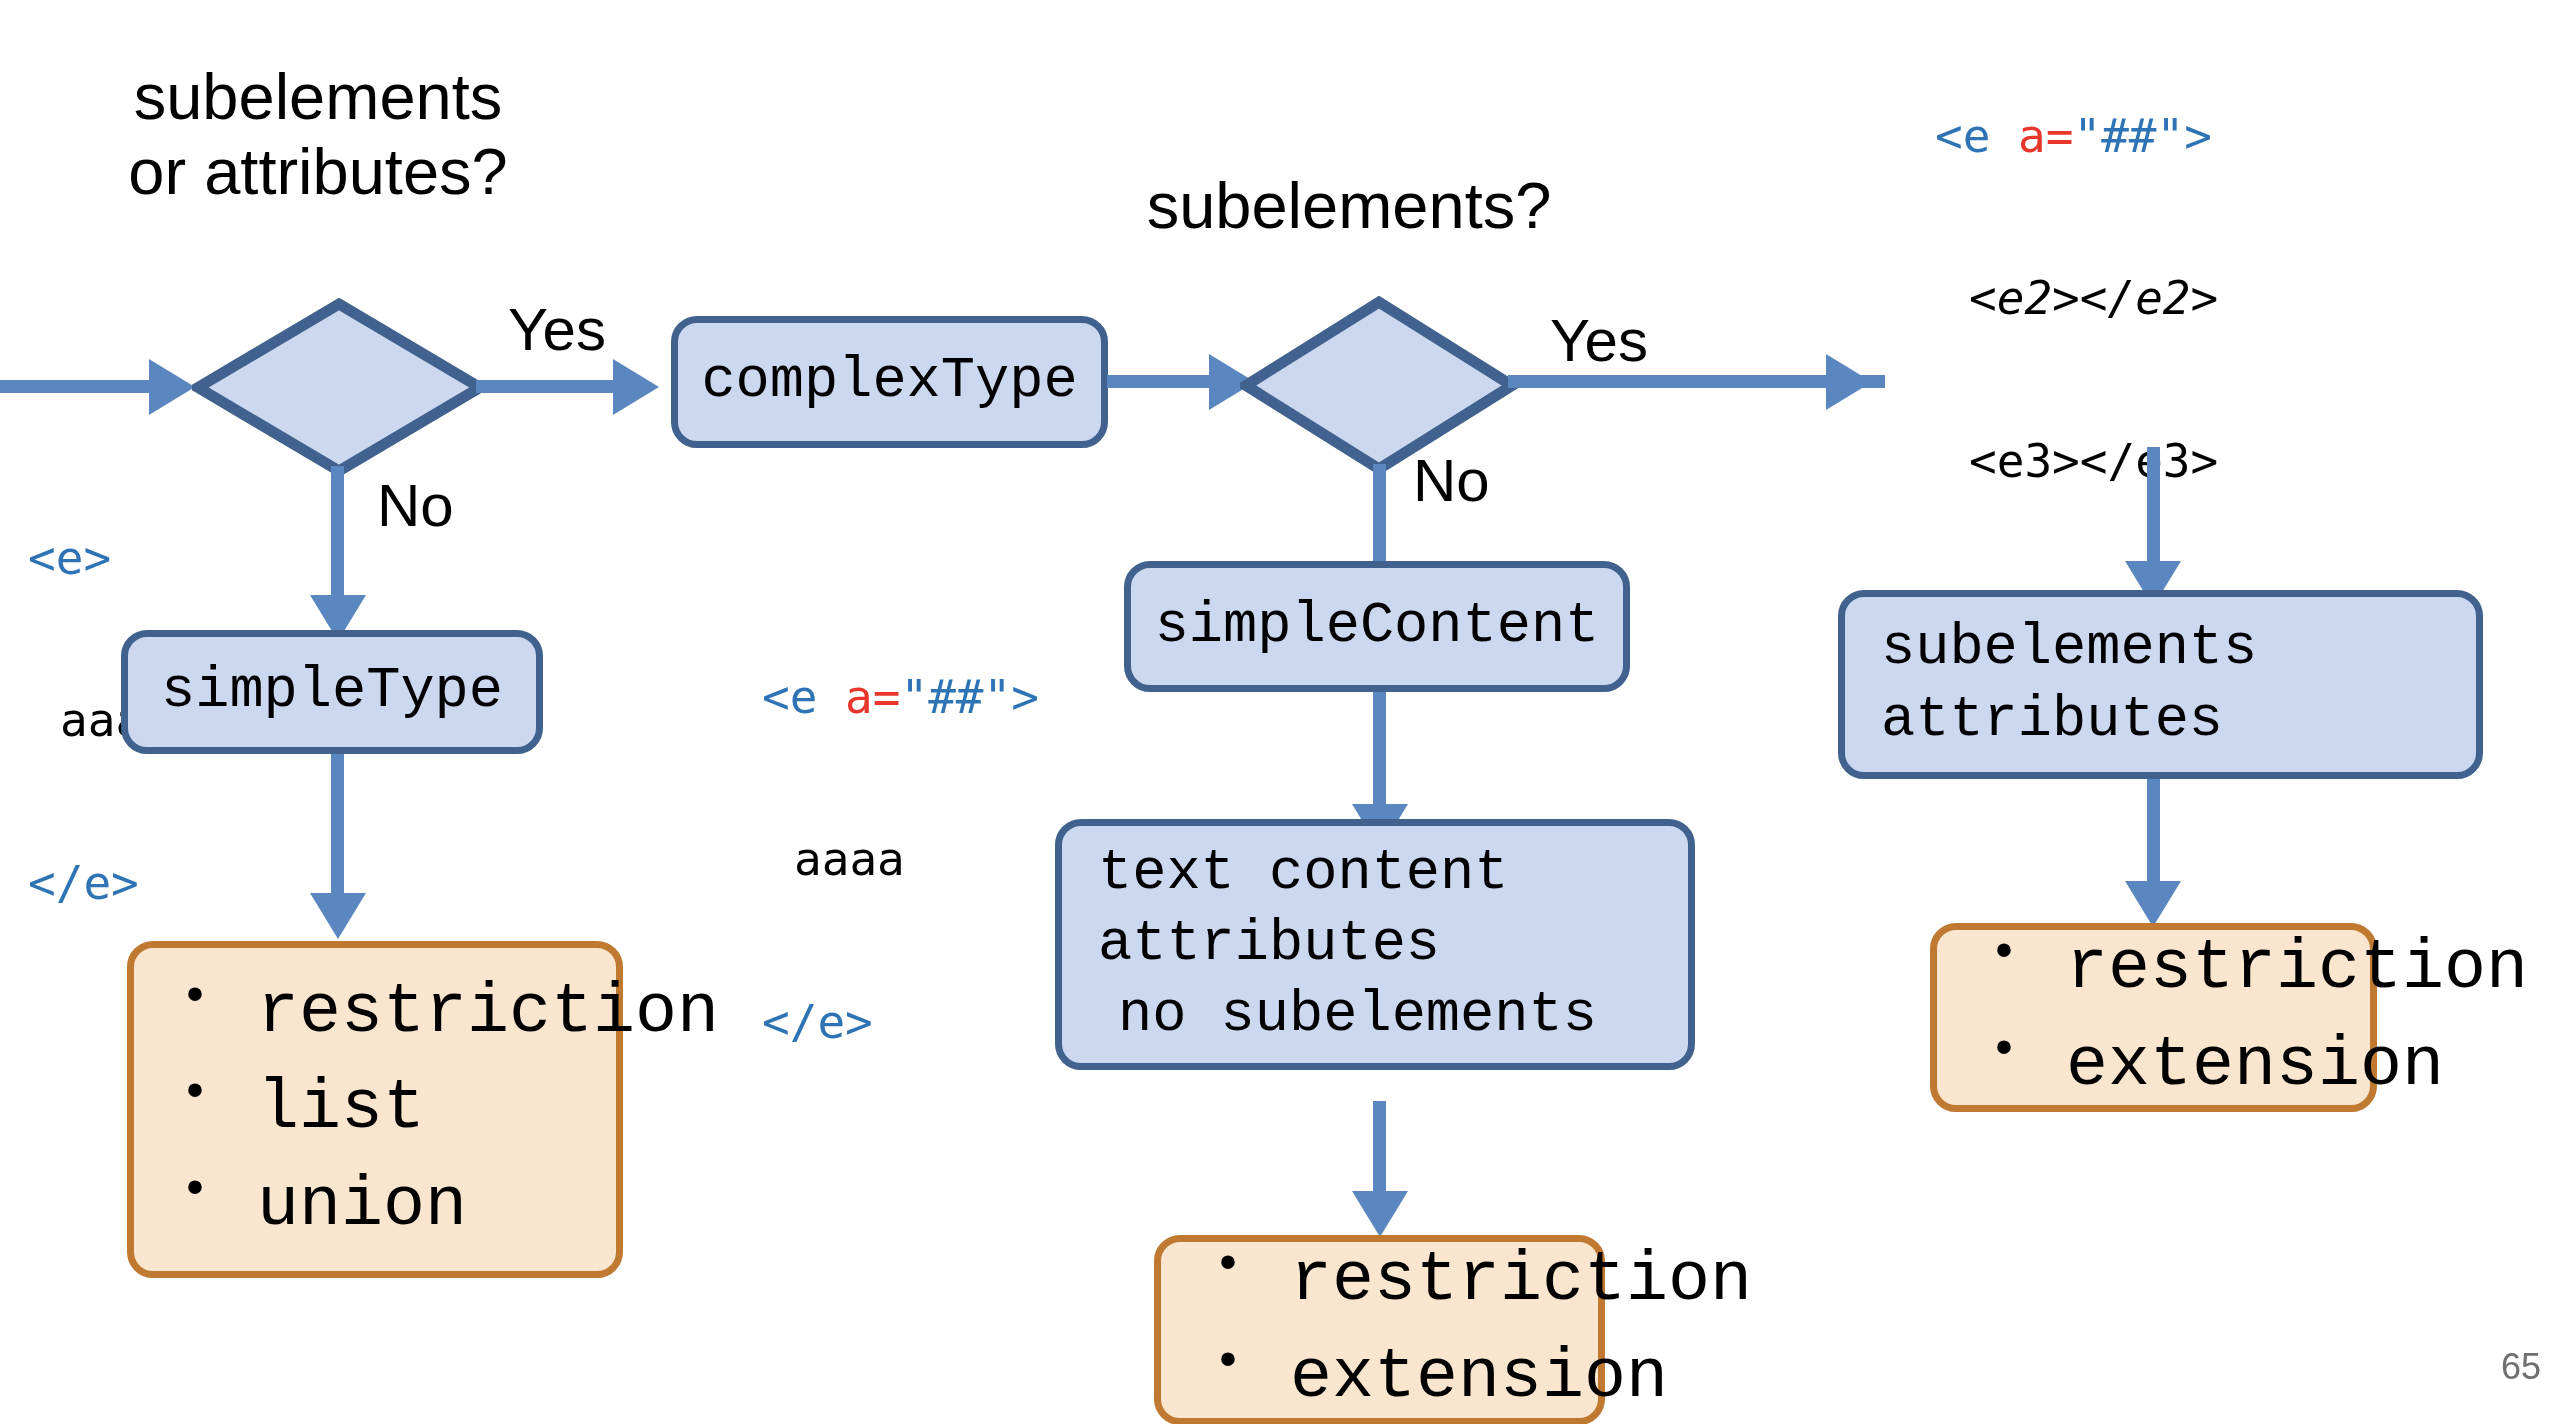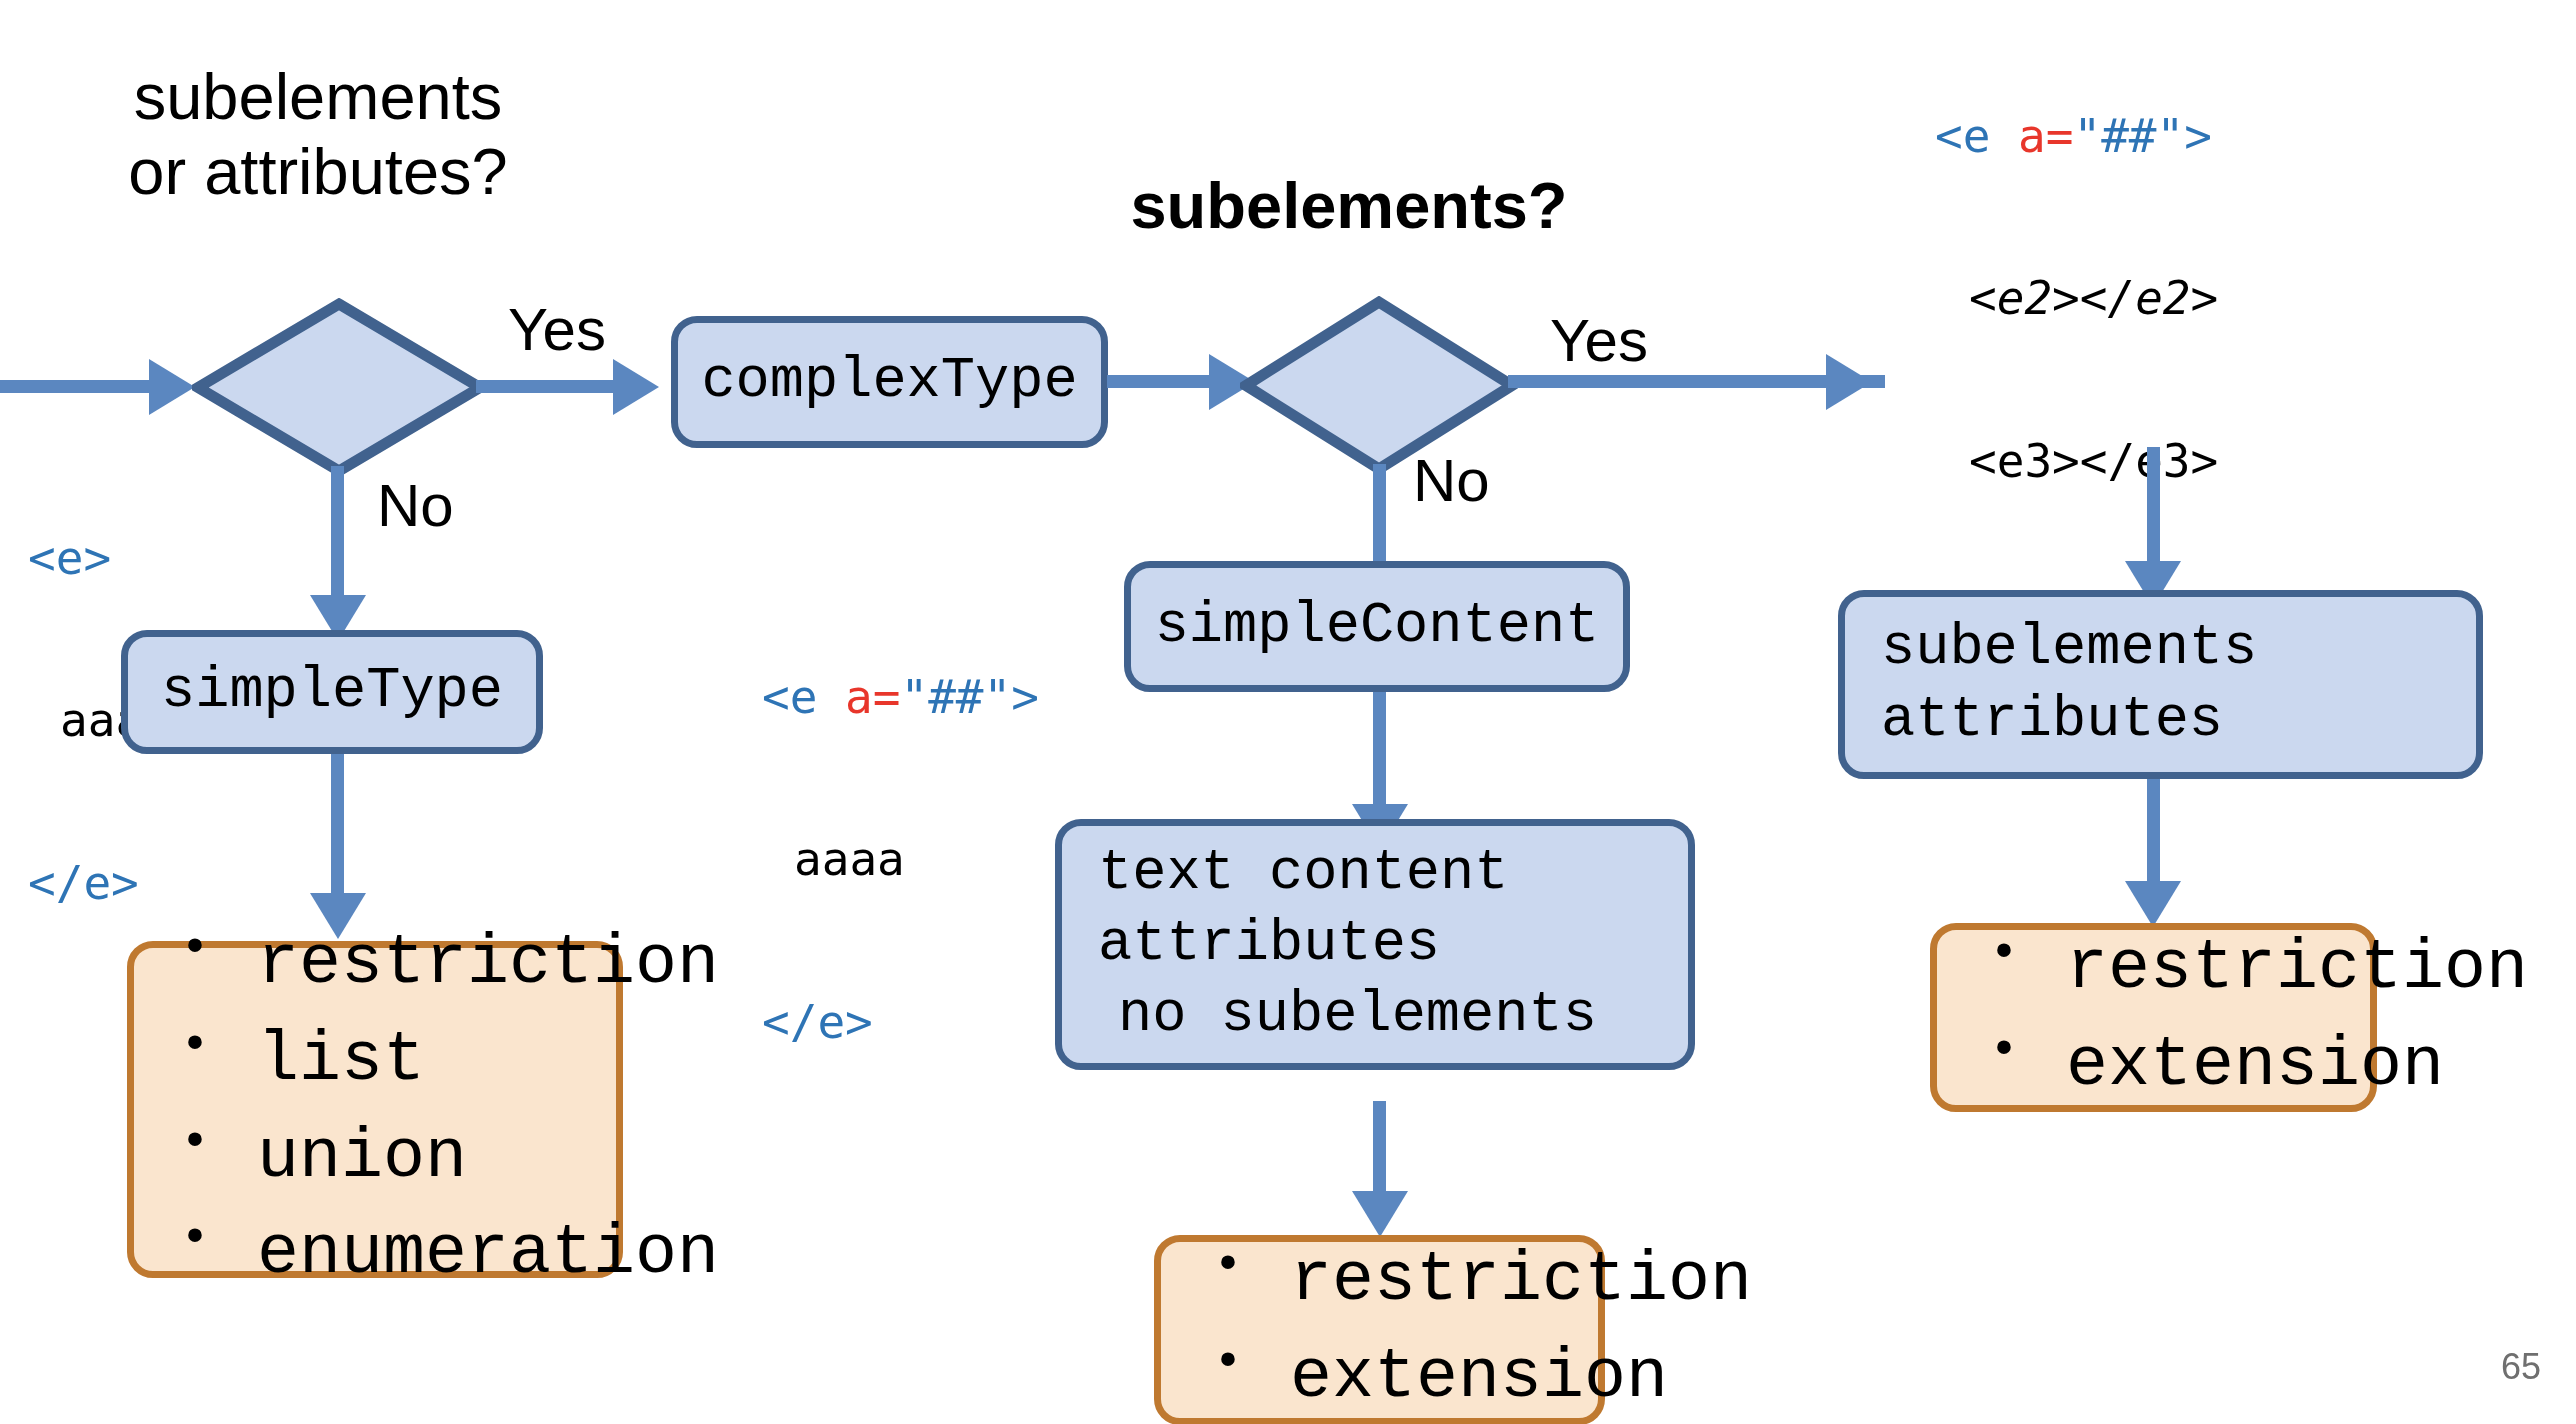--- a/index.html
+++ b/index.html
@@ -118,21 +118,21 @@
   }
 </style>
 </head>
 <body>
 
 <div id="slide">
 
   <div class="abs question" style="left:60px; top:60px; width:516px;">subelements
 or attributes?</div>
 
-  <div class="abs question" style="left:1111px; top:169px; width:476px;font-weight:bold;">subelements?</div>
+  <div class="abs question" style="left:1111px; top:169px; width:476px;">subelements?</div>
 
   <div class="abs code" style="left:1935px; top:0px;">
     <div><span class="tag">&lt;e </span><span class="attr">a=</span><span class="tag">"##"&gt;</span></div>
     <div style="padding-left:34px;font-style:italic;"><span class="txt">&lt;e2&gt;&lt;/e2&gt;</span></div>
     <div style="padding-left:34px;"><span class="txt">&lt;e3&gt;&lt;/e3&gt;</span></div>
     <div><span class="tag">&lt;/e&gt;</span></div>
   </div>
 
   <div class="abs code" style="left:28px; top:422px;">
     <div><span class="tag">&lt;e&gt;</span></div>
@@ -168,21 +168,20 @@
   </div>
 
   <div class="abs conn-v" style="left:331px; top:754px; height:149px;"></div>
   <div class="abs arrow-d" style="left:310px; top:893px;"></div>
 
   <div class="abs node orange left" style="left:127px; top:941px; width:496px; height:337px;">
     <ul class="bullets">
       <li>restriction</li>
       <li>list</li>
       <li>union</li>
-      <li>enumeration</li>
     </ul>
   </div>
 
   <div class="abs node blue center" style="left:671px; top:316px; width:437px; height:132px;">
     <div class="node-line">complexType</div>
   </div>
 
   <div class="abs conn-h" style="left:1107px; top:375px; width:129px;"></div>
   <div class="abs arrow-r" style="left:1209px; top:354px;"></div>
 

